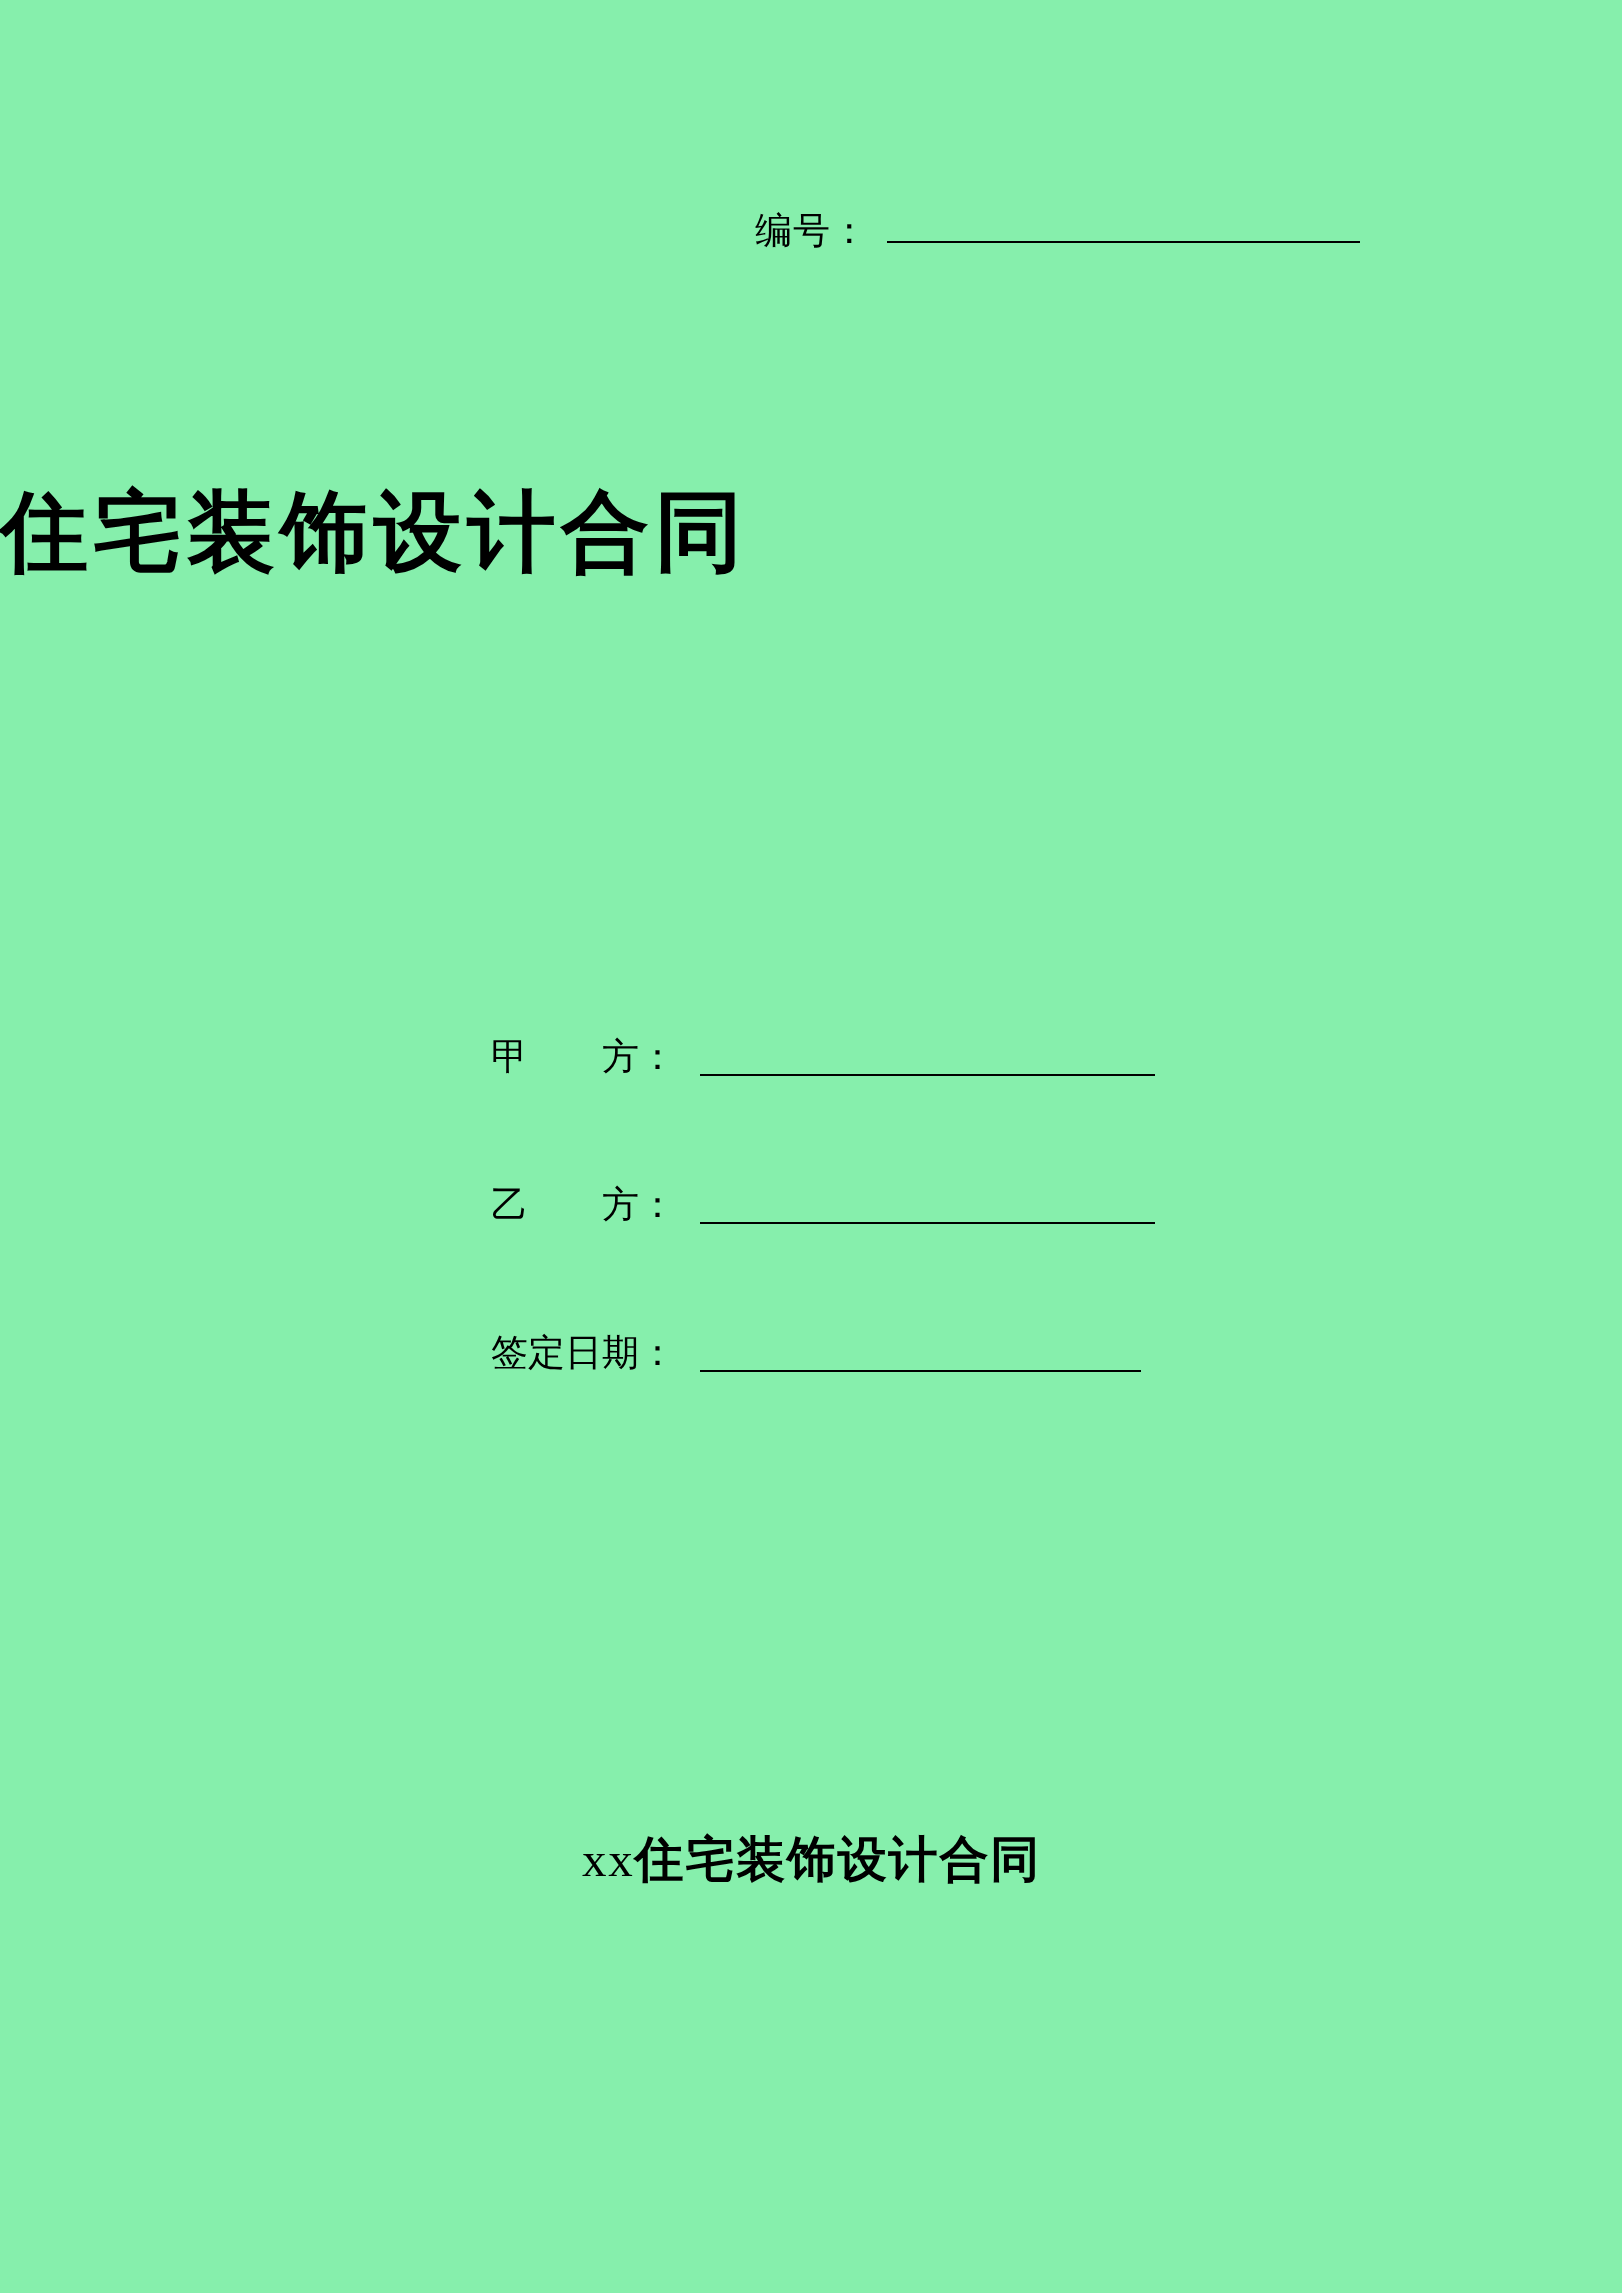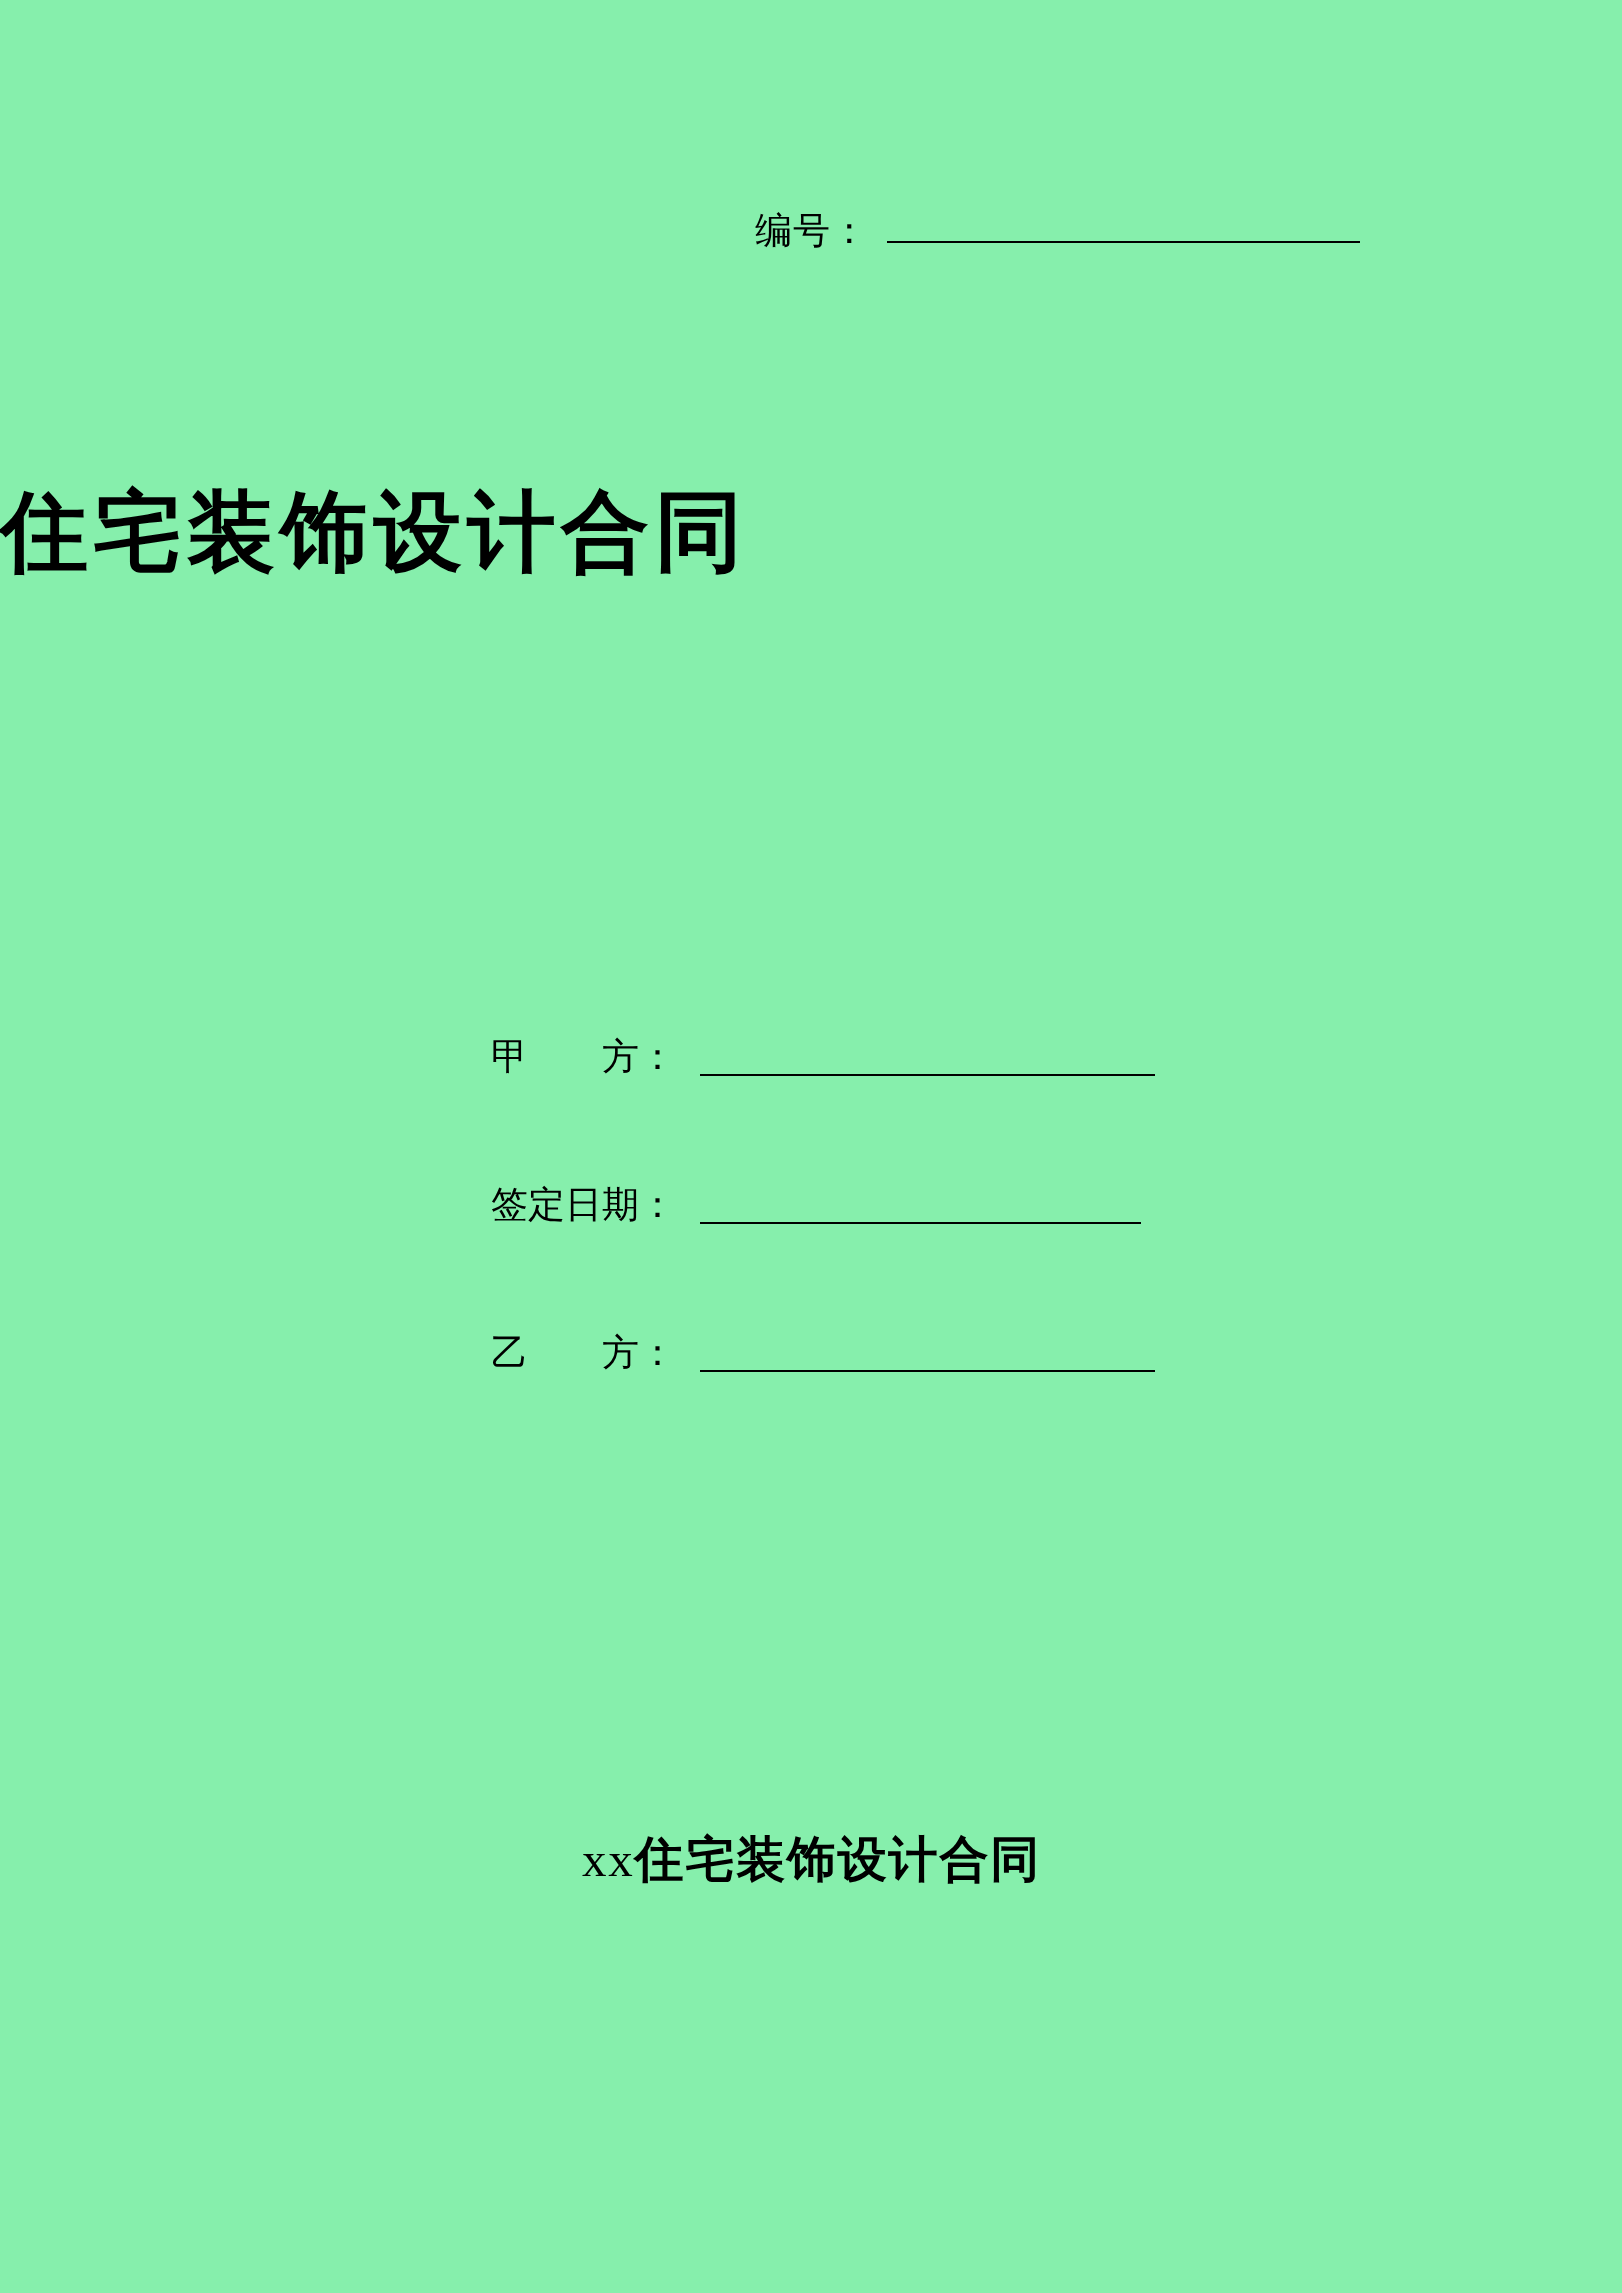--- a/index.html
+++ b/index.html
@@ -119,27 +119,27 @@
 
   <div class="doc-title">住宅装饰设计合同</div>
 
   <div class="fields">
 
     <div class="field-row">
       <span class="field-label spaced">甲　　方：</span>
       <span class="field-blank"></span>
     </div>
 
-    <div class="field-row date">
-      <span class="field-label">签定日期：</span>
+    <div class="field-row">
+      <span class="field-label spaced">乙　　方：</span>
       <span class="field-blank"></span>
     </div>
 
-    <div class="field-row">
-      <span class="field-label spaced">乙　　方：</span>
+    <div class="field-row date">
+      <span class="field-label">签定日期：</span>
       <span class="field-blank"></span>
     </div>
 
   </div>
 
   <div class="org">
     <span class="latin">xx</span><span>住宅装饰设计合同</span>
   </div>
 
 </div>

